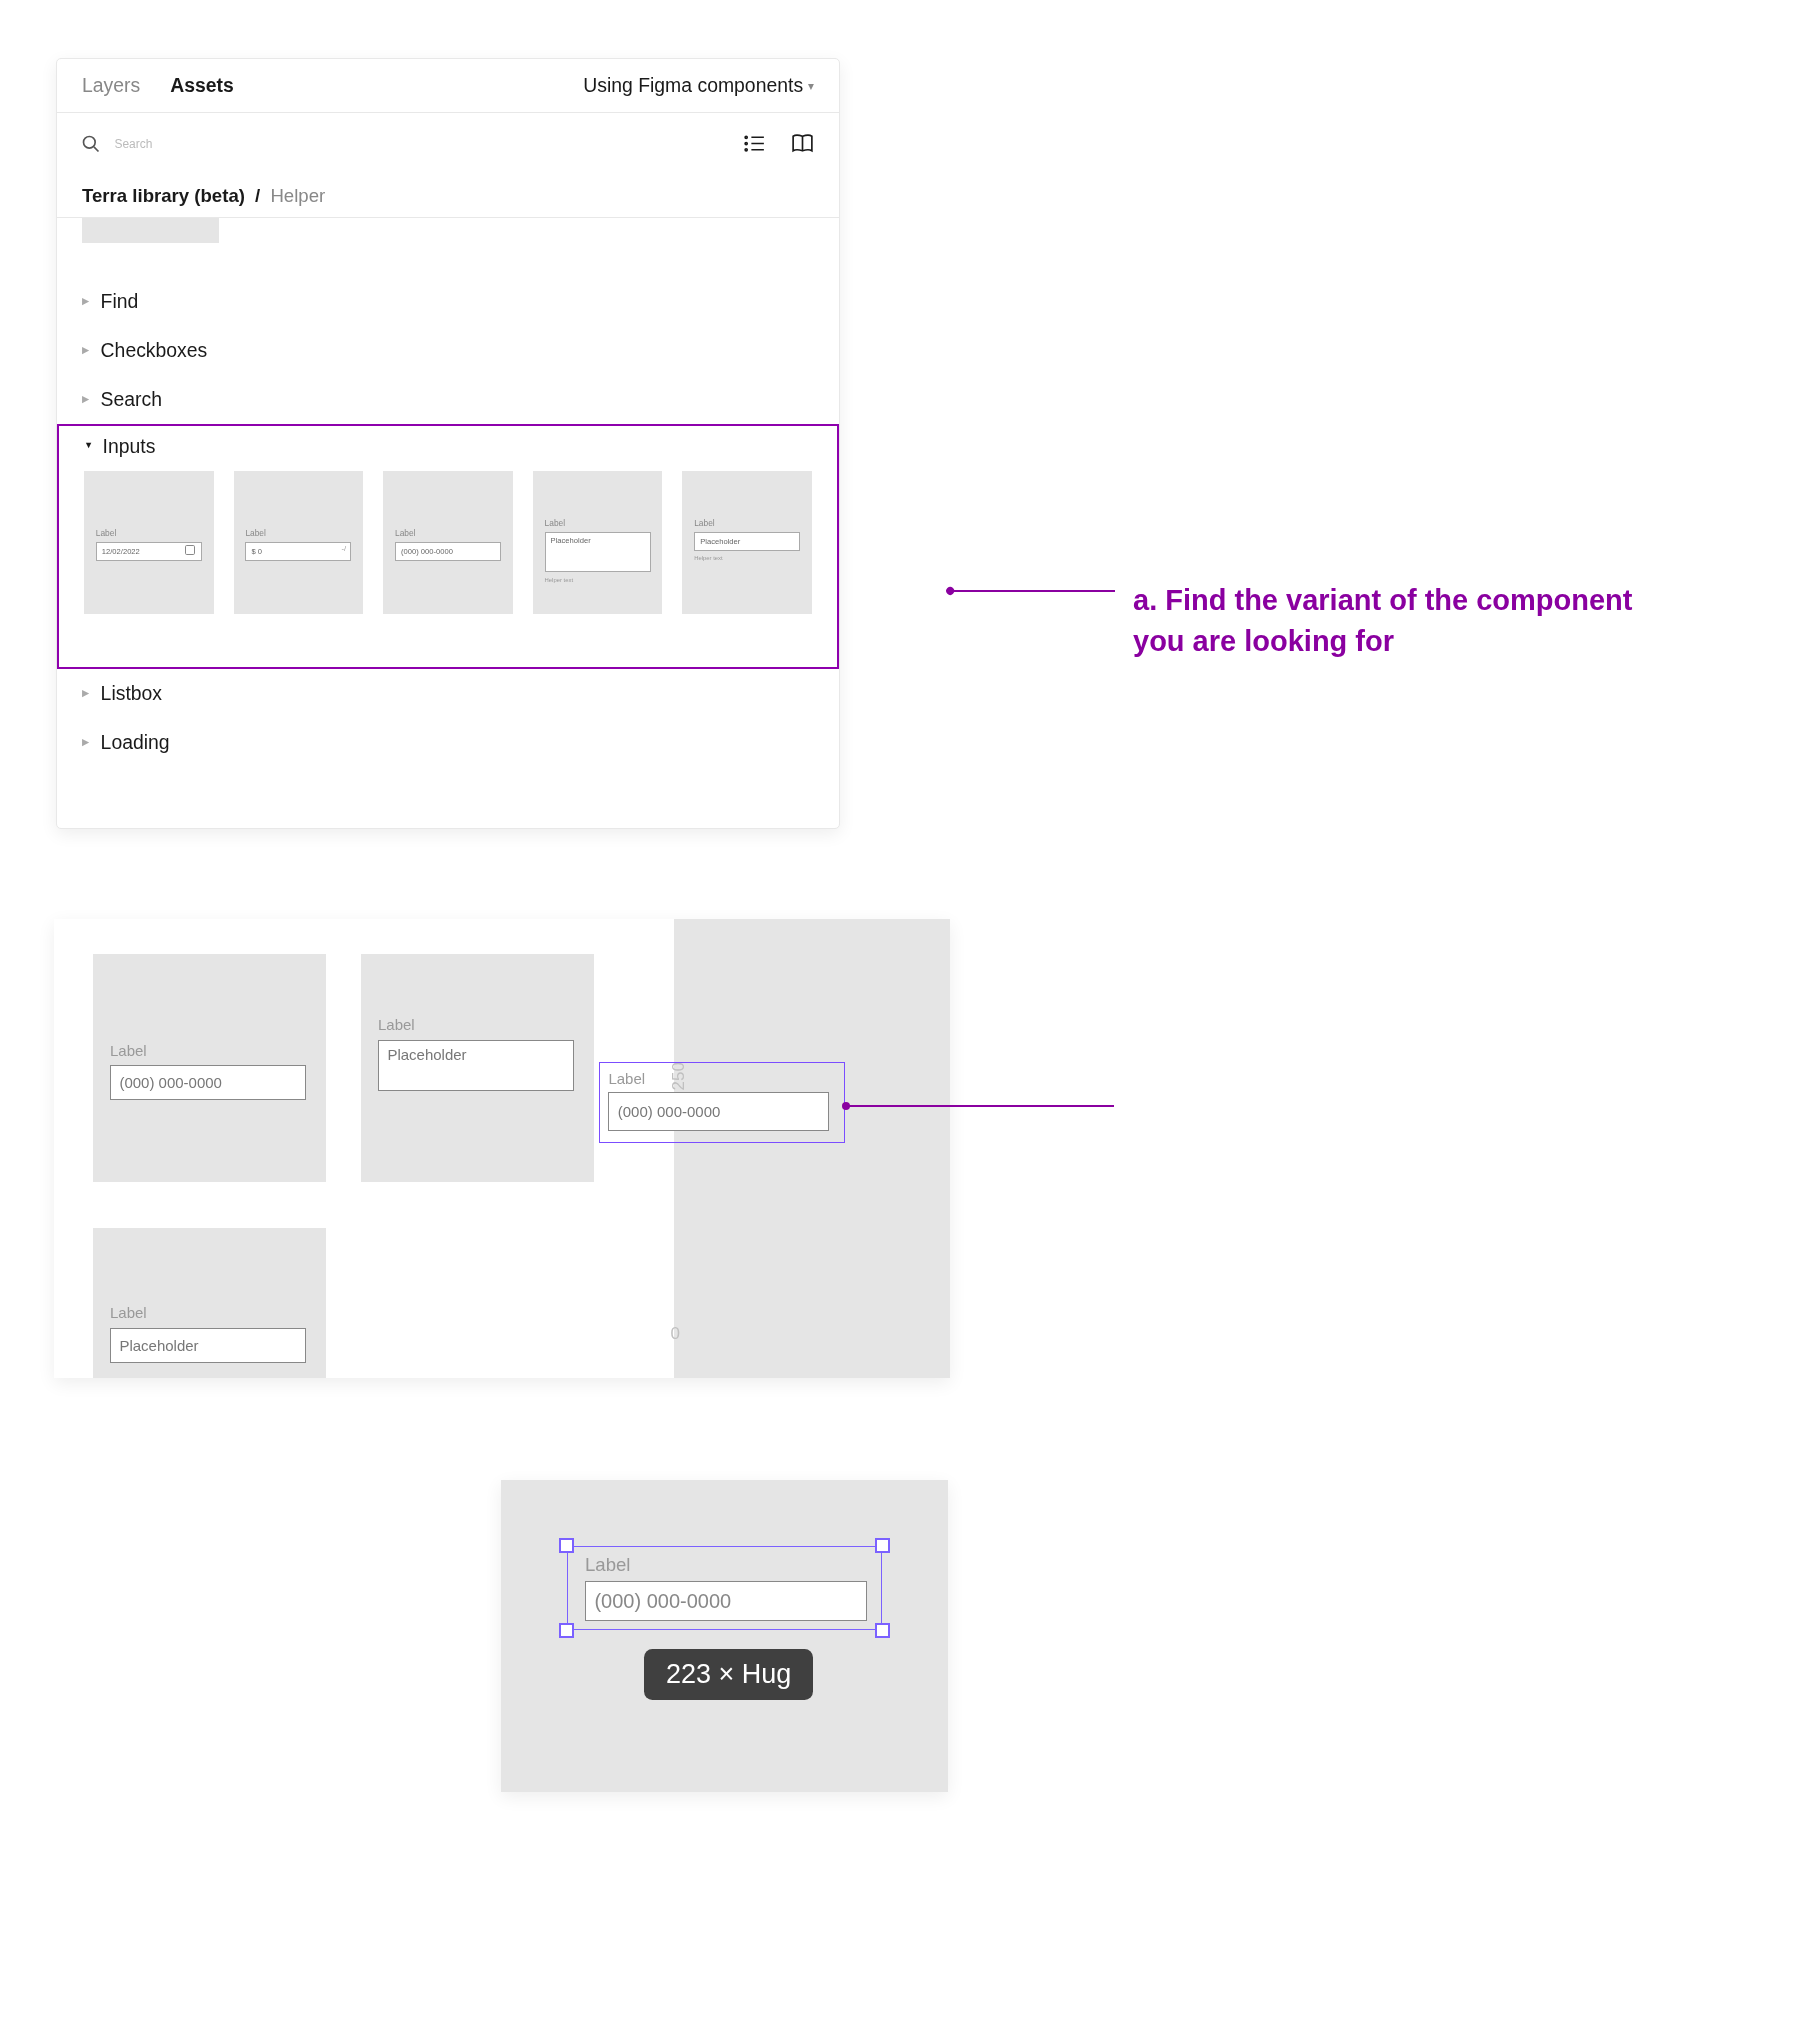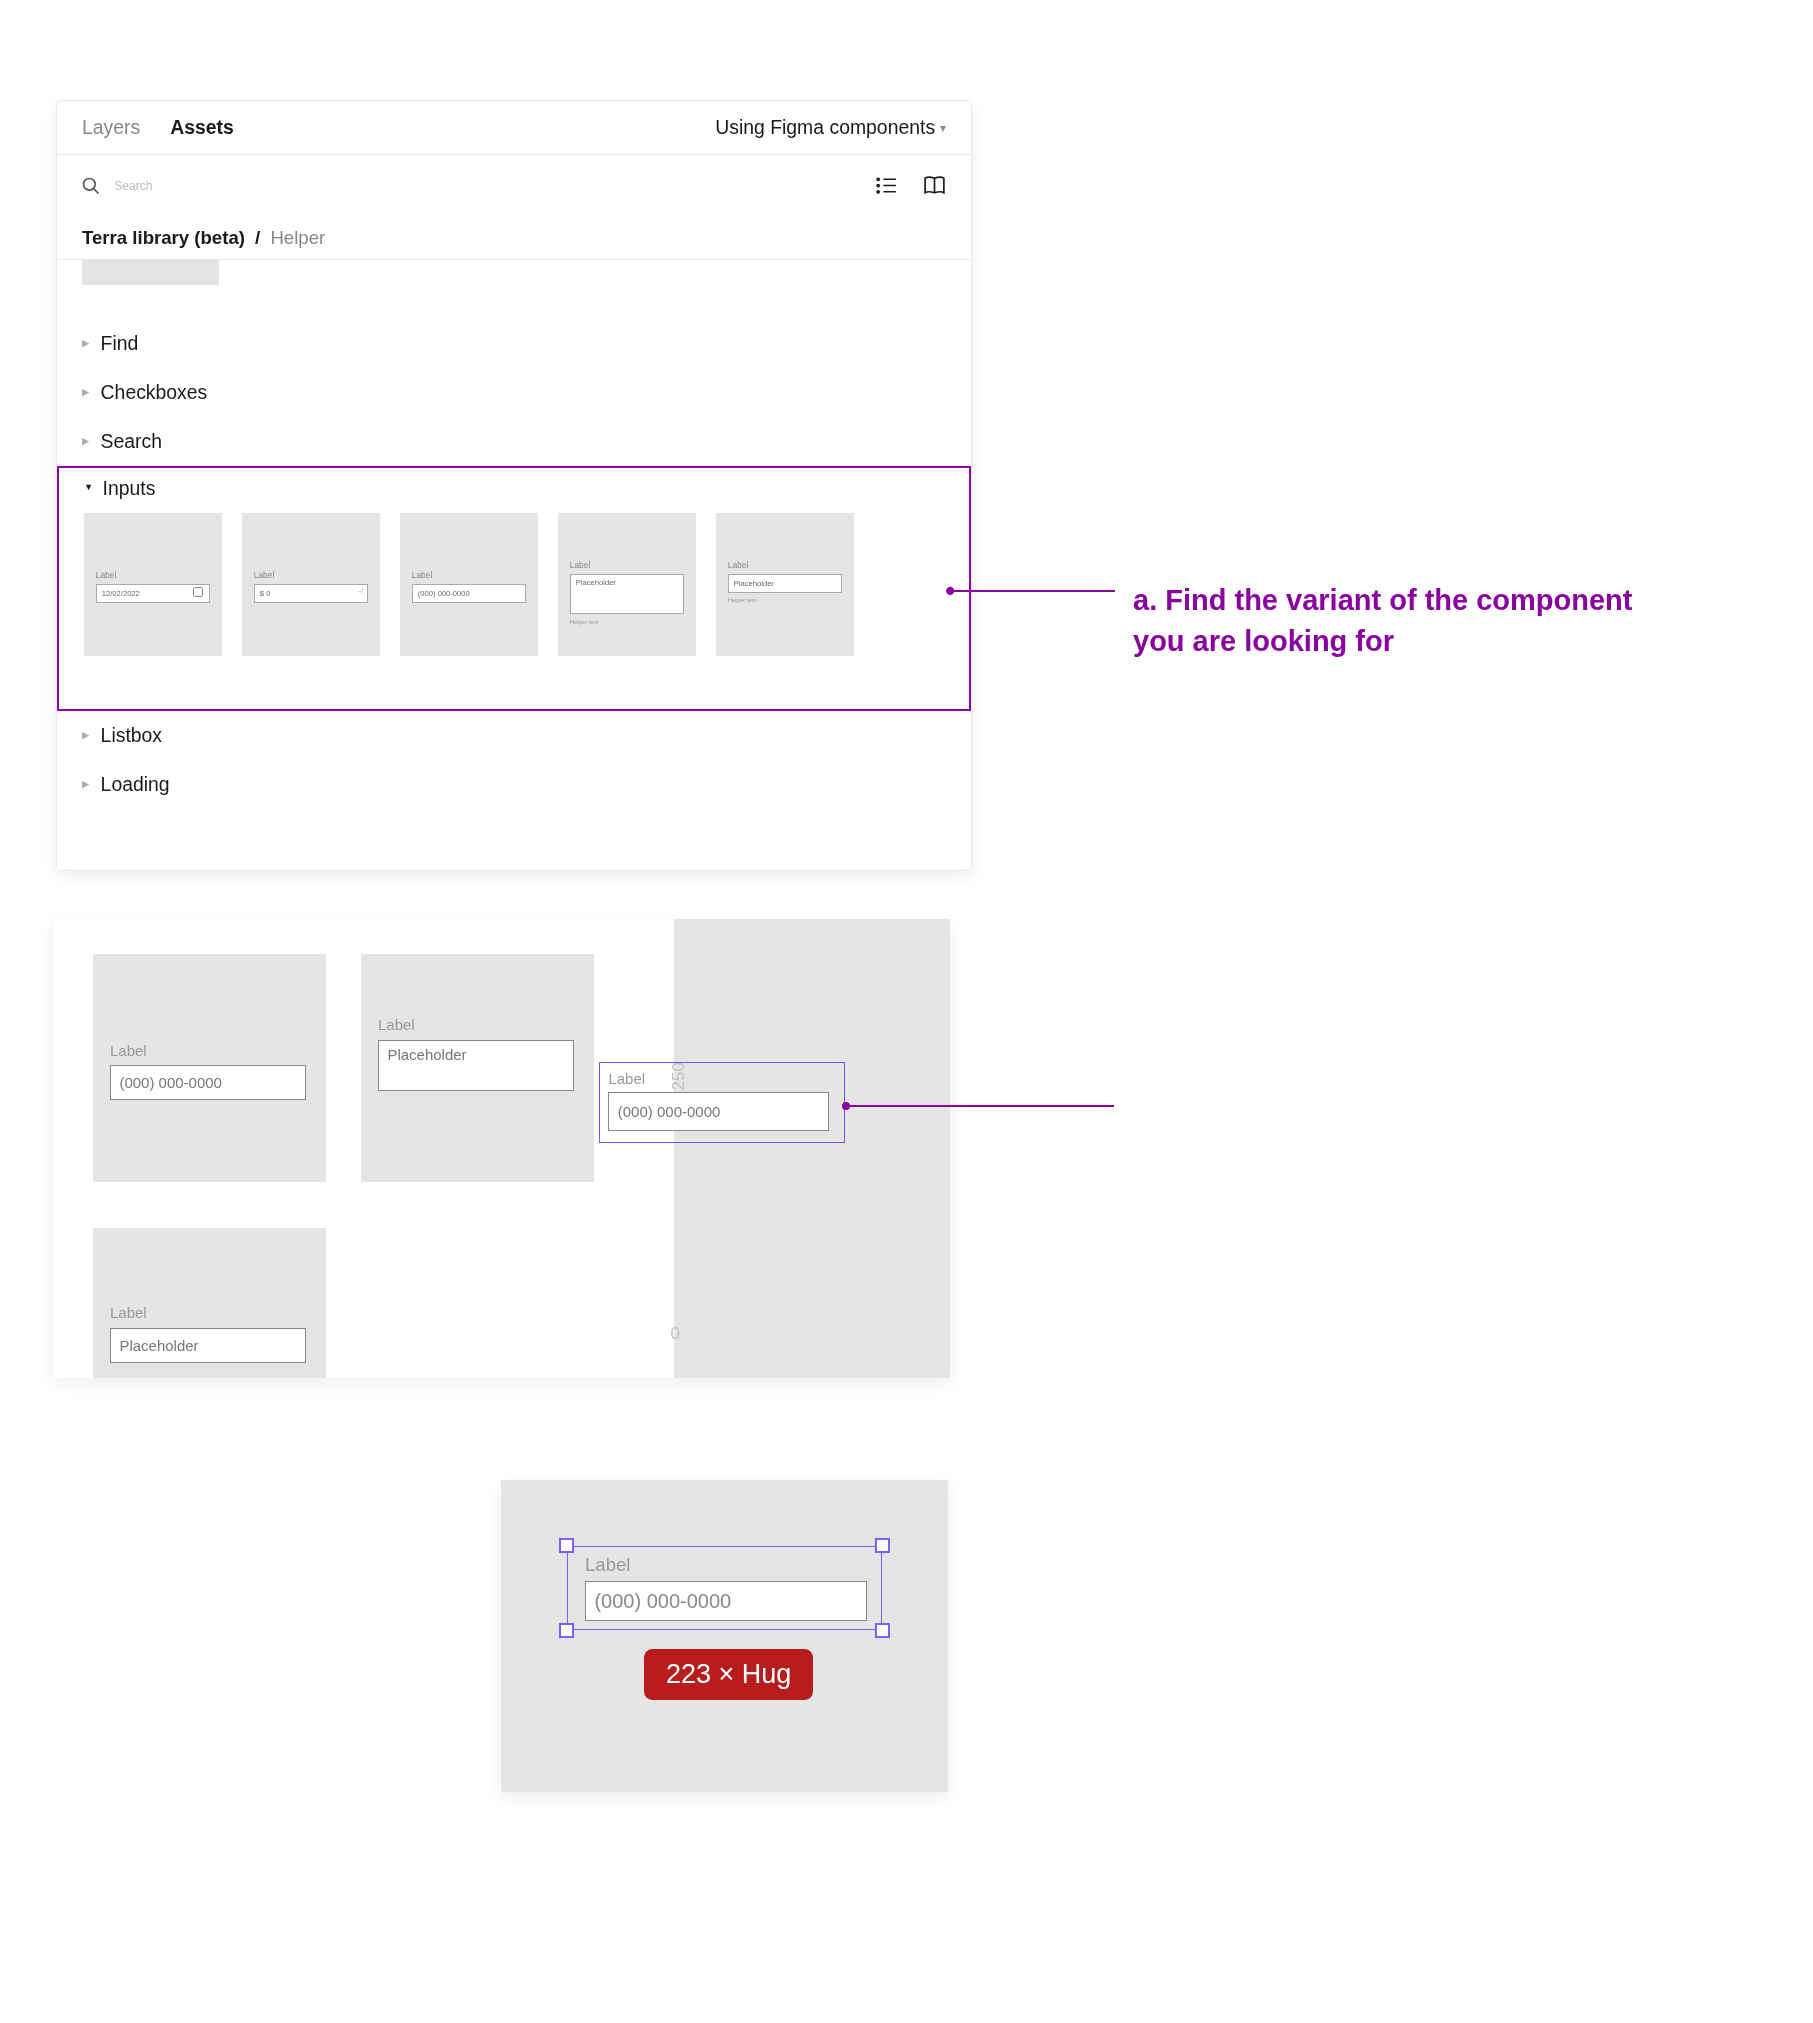--- a/index.html
+++ b/index.html
@@ -29,28 +29,27 @@
     position: relative;
     width: 100%;
     height: 100%;
   }
 
   
   .assets-panel {
     position: absolute;
     left: 56px;
     top: 58px;
-    width: 916px;
+    width: 784px;
     height: 771px;
     background: #fff;
     border: 0.8px solid var(--border);
     border-radius: 5px;
     box-shadow: var(--shadow);
     overflow: hidden;
-    margin-top: 42px;
   }
 
   .tabbar {
     display: flex;
     align-items: center;
     height: 54px;
     border-bottom: 0.8px solid var(--border);
     padding: 0 25px;
   }
   .tab {
@@ -356,21 +355,21 @@
   .sel-handle.tr { right: -9.3px; top: -9.3px; }
   .sel-handle.bl { left: -9.3px; bottom: -9.3px; }
   .sel-handle.br { right: -9.3px; bottom: -9.3px; }
 
   .sel-wrap .b-label { left: 17px; top: 6.7px; font-size: 18.6px; }
   .sel-wrap .b-input { left: 17px; top: 34px; width: 282px; height: 40px; font-size: 20px; color: #888; }
 
   .size-badge {
     position: absolute;
     left: 143px; top: 169px;
-    background: #b91c1c;
+    background: #404040;
     color: #fff;
     font-size: 27px;
     padding: 10px 22px;
     border-radius: 8.4px;
     font-weight: 500;
   }
 
   
   .annot {
     position: absolute;

